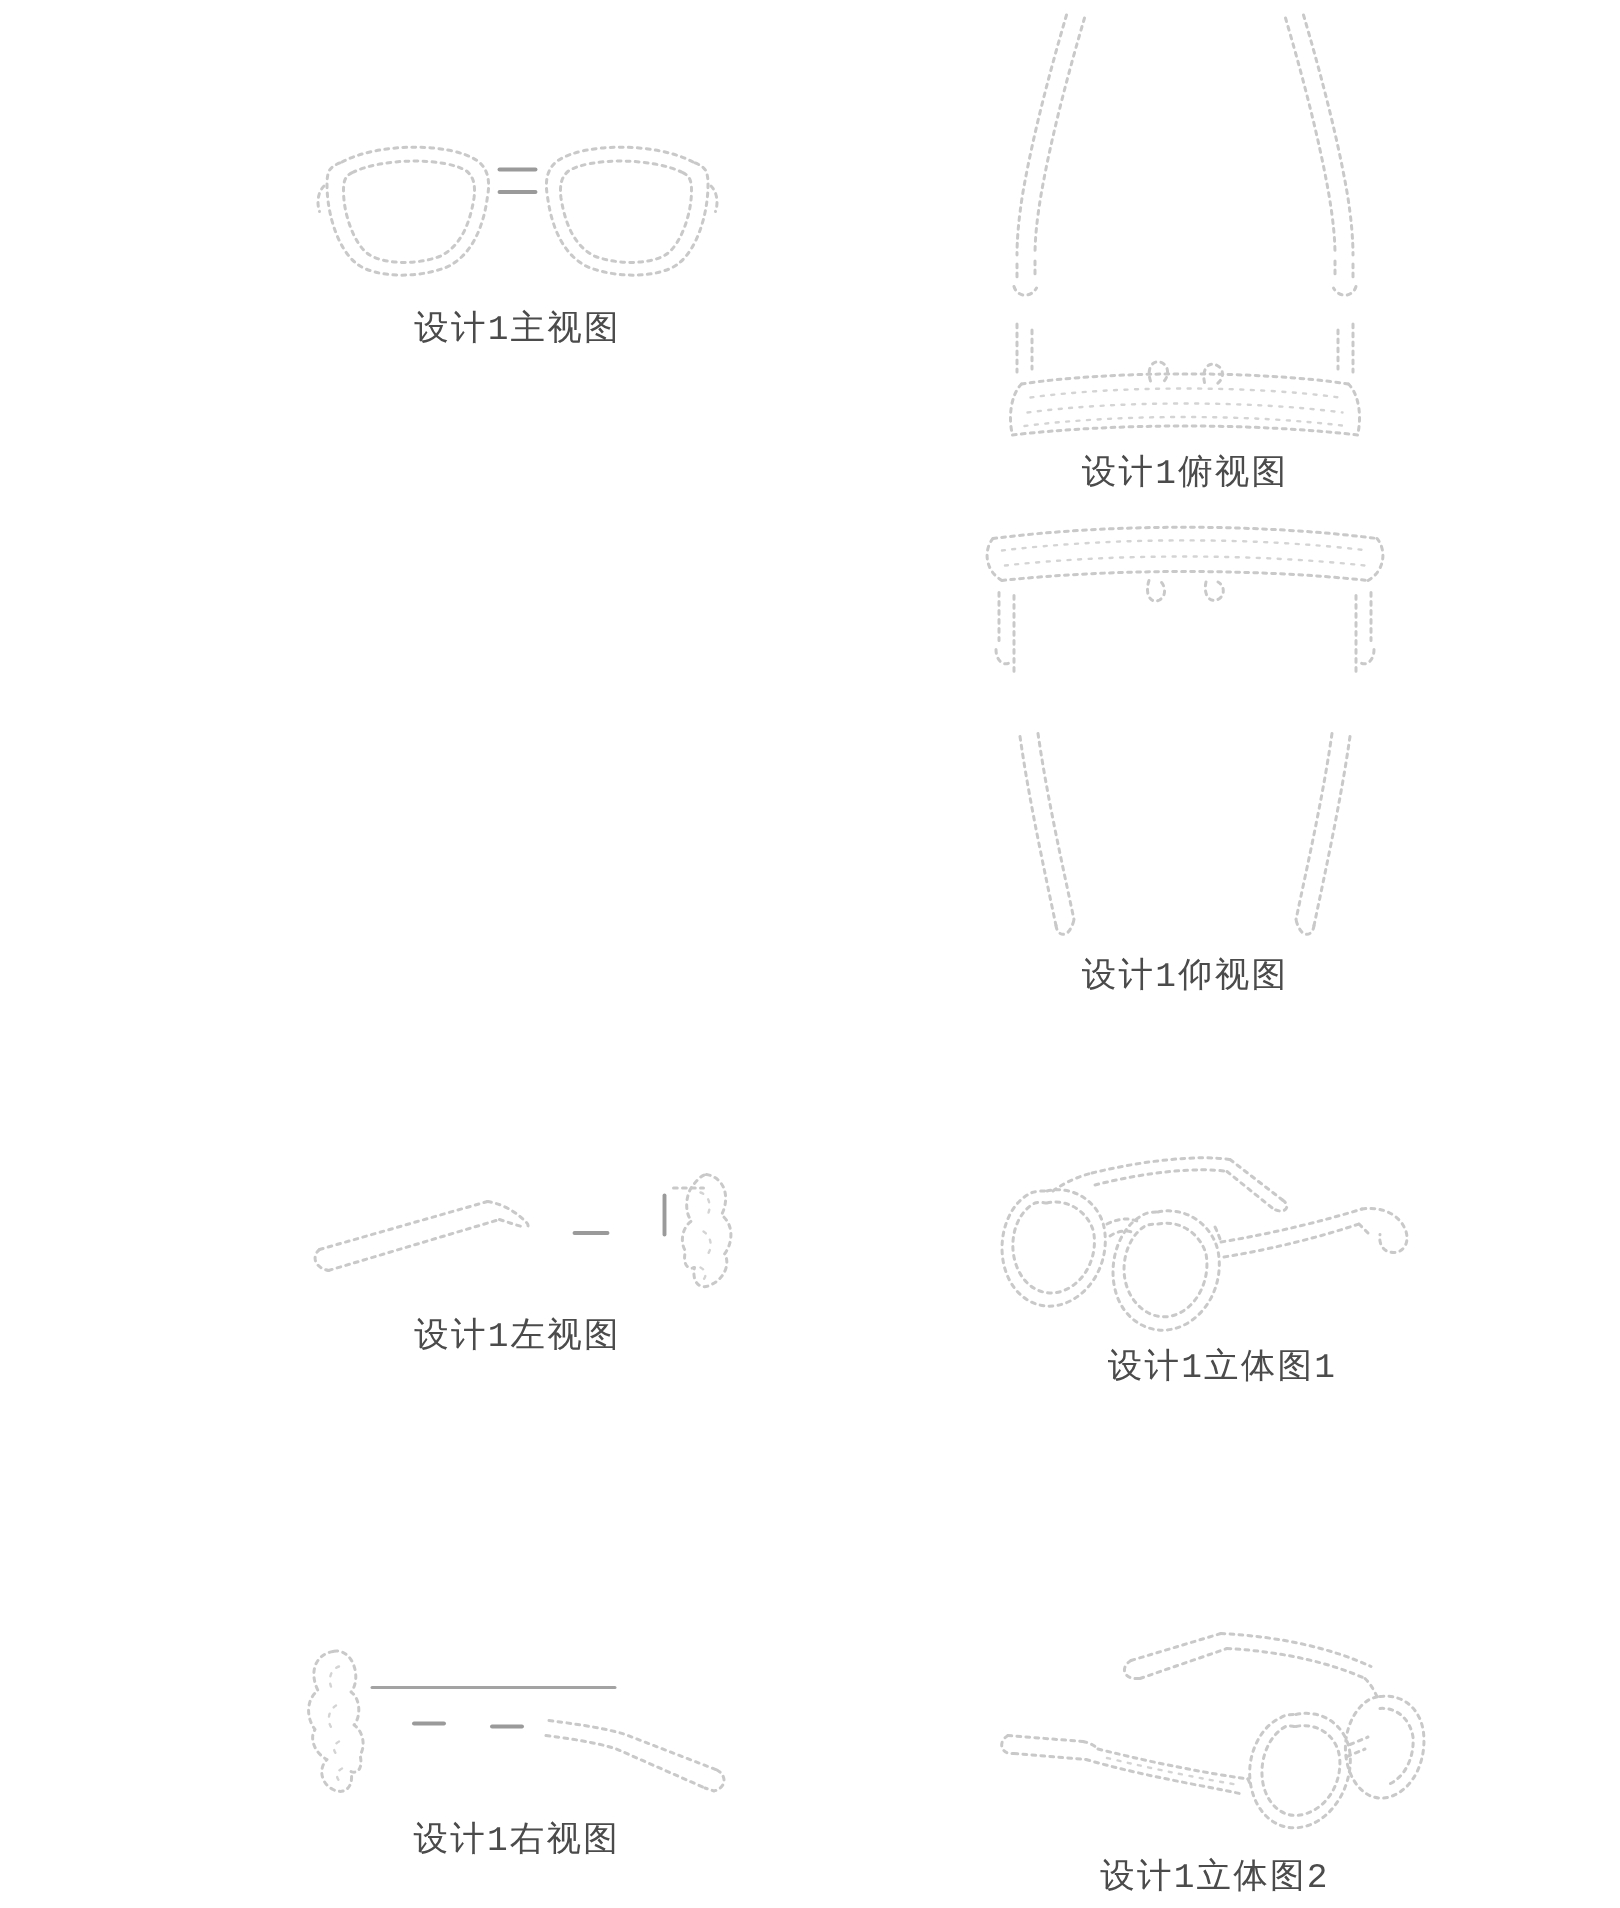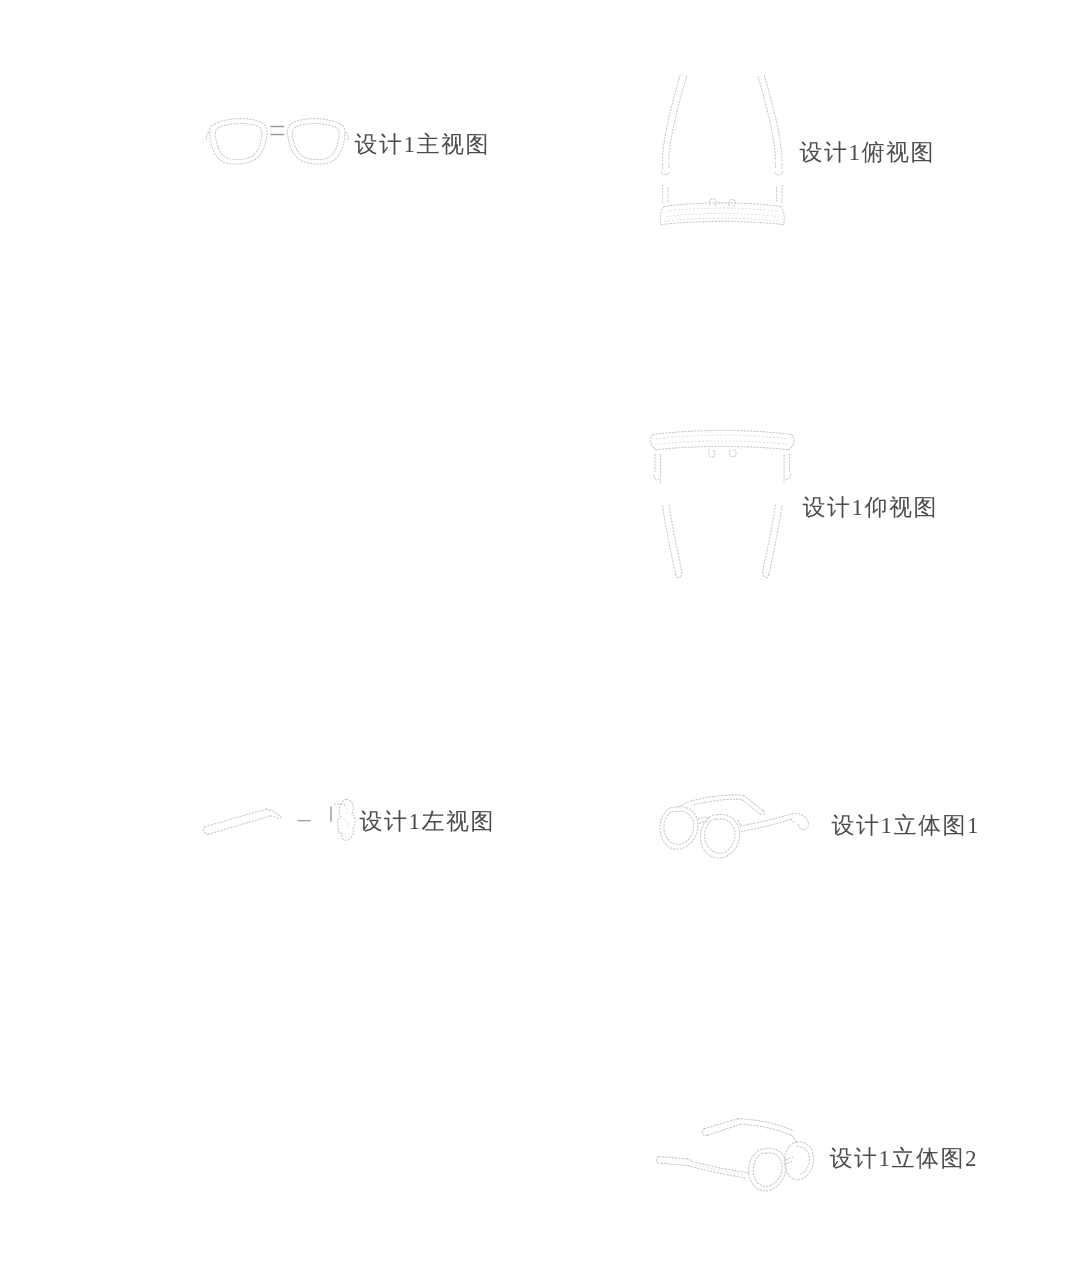--- a/index.html
+++ b/index.html
@@ -12,22 +12,23 @@
     width: 1080px;
     height: 1272px;
     background: #ffffff;
     overflow: hidden;
     font-family: "Liberation Serif", "DejaVu Serif", serif;
   }
   figure.view {
     position: absolute;
     margin: 0;
     display: flex;
-    flex-direction: row;
+    flex-direction: column;
     align-items: center;
+    font-family: Liberation Mono, monospace;
   }
   figure.view svg { display: block; }
   figcaption.caption {
     margin-top: 5px;
     font-size: 23px;
     line-height: 26px;
     color: #4b4b4b;
     letter-spacing: 1.5px;
     white-space: nowrap;
     text-align: center;
@@ -76,21 +77,21 @@
       <path class="tx" d="M42,263 C100,255 190,255 248,263"></path>
       <path class="tx" d="M40,273 C100,265 190,265 250,273"></path>
       <path class="tx" d="M38,282 C100,274 190,274 252,282"></path>
       <path class="s" d="M122,252 c-3,-9 2,-15 8,-12 c5,3 4,10 0,13"></path>
       <path class="s" d="M158,253 c-2,-9 3,-15 9,-11 c5,3 3,10 -1,12"></path>
     </svg>
     <figcaption class="caption">设计1俯视图</figcaption>
   </figure>
 
 
-  <figure class="view" style="left:642px; top:361px; width:296px;">
+  <figure class="view" style="left:642px; top:345px; width:296px;">
     <svg width="296" height="288" viewBox="0 0 296 288">
       <path class="s" d="M20,14 C98,4 198,4 276,14"></path>
       <path class="s" d="M26,42 C100,34 196,34 270,42"></path>
       <path class="s" d="M20,14 C14,21 14,35 26,42"></path>
       <path class="s" d="M276,14 C282,21 282,35 270,42"></path>
       <path class="tx" d="M26,22 C100,13 196,13 270,22"></path>
       <path class="tx" d="M28,32 C100,24 194,24 268,32"></path>
       <path class="s" d="M124,42 c-3,9 1,16 7,13 c5,-3 4,-10 0,-13"></path>
       <path class="s" d="M162,43 c-2,9 3,15 9,11 c4,-3 3,-9 -1,-11"></path>
       <g id="hingeB">
@@ -143,20 +144,36 @@
       <path class="s" d="M205,48 C211,52 207,58 199,54"></path>
       <path class="s" d="M160,66 C162,70 163,73 164,76"></path>
       <path class="s" d="M164,76 C200,70 232,62 258,54"></path>
       <path class="s" d="M166,86 C202,80 232,72 256,64"></path>
       <path class="s" d="M258,54 C272,52 283,58 287,68 C290,76 286,83 279,83 C272,83 269,77 270,71"></path>
       <path class="s" d="M256,64 L262,70"></path>
     </svg>
     <figcaption class="caption">设计1立体图1</figcaption>
   </figure>
 
+  <figure class="view" style="left:192px; top:1085px; width:305px;">
+    <svg width="305" height="124" viewBox="0 0 305 124">
+      <path class="s" d="M30,16 C18,18 14,30 20,42 C12,48 12,60 18,68 C14,74 18,84 26,88 C20,94 22,104 30,108 C38,112 44,106 42,96 C47,98 50,93 48,85 C52,79 50,69 44,65 C49,59 48,47 42,43 C47,37 46,25 40,19 C37,16 33,15 30,16 Z"></path>
+      <path class="tx" d="M34,26 C28,28 26,36 30,42"></path>
+      <path class="tx" d="M32,52 C26,56 26,64 30,68"></path>
+      <path class="tx" d="M34,76 C30,78 30,82 32,84"></path>
+      <path class="tx" d="M36,94 C32,96 32,100 34,102"></path>
+      <path class="ln" d="M56,40 H218"></path>
+      <path class="sd" d="M84,64 H104"></path>
+      <path class="sd" d="M136,66 H156"></path>
+      <path class="s" d="M174,62 C198,65 214,68 224,71 L286,95"></path>
+      <path class="s" d="M172,72 C196,75 210,78 219,81 L278,107"></path>
+      <path class="s" d="M286,95 C293,99 292,107 284,109 L278,107"></path>
+    </svg>
+    <figcaption class="caption">设计1右视图</figcaption>
+  </figure>
 
   <figure class="view" style="left:642px; top:1078px; width:336px;">
     <svg width="336" height="156" viewBox="0 0 336 156">
       <path class="s" d="M112,29 L172,11"></path>
       <path class="s" d="M118,41 L176,21"></path>
       <path class="s" d="M112,29 C105,33 106,42 118,41"></path>
       <path class="s" d="M172,11 C212,13 246,21 272,33"></path>
       <path class="s" d="M176,21 C214,23 246,31 268,41"></path>
       <path class="s" d="M268,41 C272,45 274,49 276,53"></path>
       <path class="s" d="M30,79 C23,83 25,92 34,91"></path>

